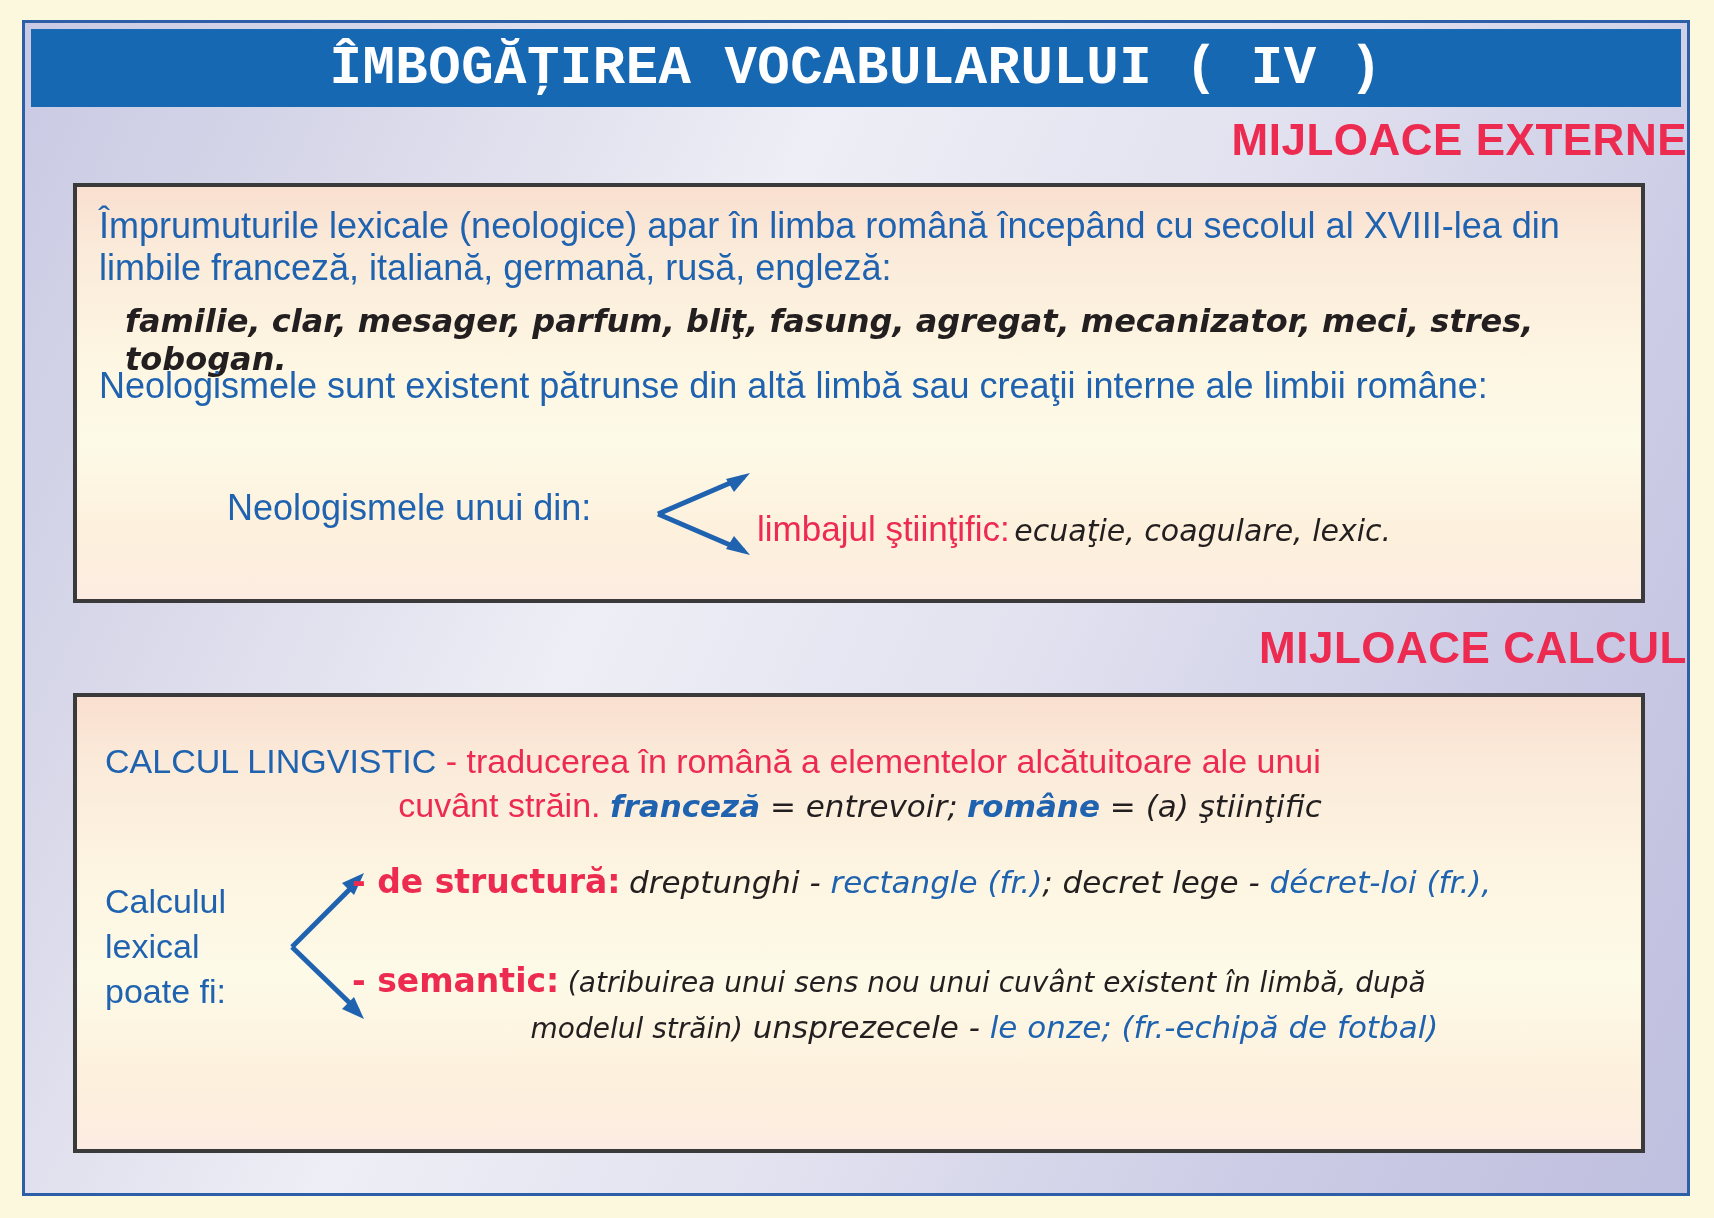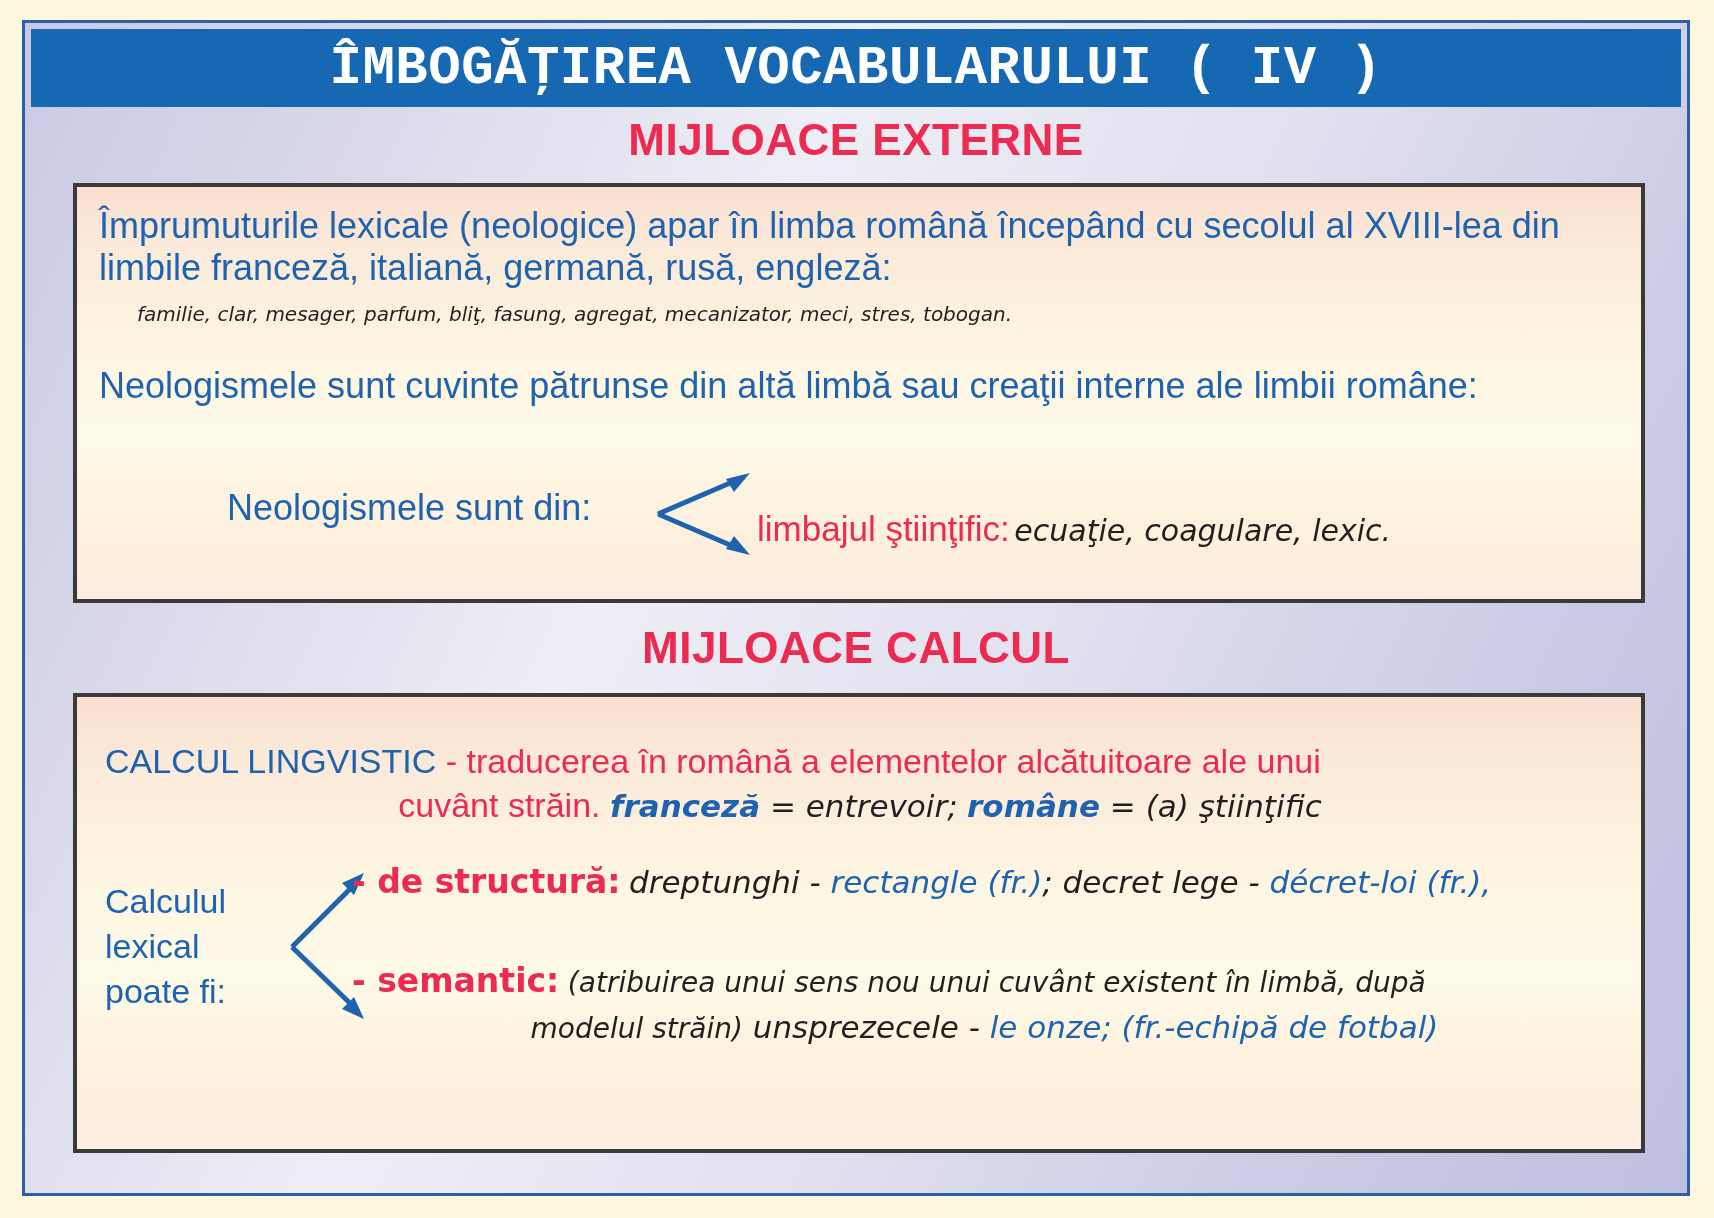--- a/index.html
+++ b/index.html
@@ -27,21 +27,21 @@
     color:#ffffff;
     font-size:54px;
     font-weight:bold;
     letter-spacing:.5px;
     white-space:nowrap;
     font-family:Liberation Mono, monospace;
   }
   
   .section-caption{
     position:absolute;left:0;right:0;
-    text-align:center;
+    text-align:right;
     color:#ed2b50;
     font-weight:bold;
     font-size:44px;
     font-family:"Liberation Sans", sans-serif;
     letter-spacing:.5px;
   }
   #cap-externe{top:92px;}
   #cap-mixte{top:600px;}
   
   .box{
@@ -65,22 +65,22 @@
     font-family:"Liberation Sans", sans-serif;
   }
   .hand{
     font-family:"DejaVu Sans", sans-serif;
     font-style:italic;
     font-size:31px;
   }
   
   #p1{left:22px;top:18px;width:1520px;}
   #ex1{
-    position:absolute;left:60px;top:115px;width:1500px;
-    color:#231f20;font-size:20px;
+    position:absolute;left:48px;top:115px;width:1500px;
+    color:#231f20;font-size:32px;font-weight:bold;
   }
   #p2{left:22px;top:178px;width:1520px;}
   #neo-label{
     position:absolute;left:150px;top:300px;
     color:#1f63b0;font-size:36px;
   }
   #arrow-svg-1{position:absolute;left:575px;top:272px;}
   #tehnic{
     position:absolute;left:680px;top:272px;white-space:nowrap;
   }
@@ -133,23 +133,23 @@
   </div>
 
   <div class="section-caption" id="cap-externe">MIJLOACE EXTERNE</div>
 
   <div class="box" id="box-externe">
 
     <div class="para" id="p1">Împrumuturile lexicale (neologice) apar în limba română începând cu secolul al XVIII-lea din limbile franceză, italiană, germană, rusă, engleză:</div>
 
     <div class="hand" id="ex1">familie, clar, mesager, parfum, bliţ, fasung, agregat, mecanizator, meci, stres, tobogan.</div>
 
-    <div class="para" id="p2">Neologismele sunt cuvinte pătrunse din altă limbă sau creaţii interne ale limbii române:</div>
-
-    <div id="neo-label">Neologismele sunt din:</div>
+    <div class="para" id="p2">Neologismele sunt existent pătrunse din altă limbă sau creaţii interne ale limbii române:</div>
+
+    <div id="neo-label">Neologismele unui din:</div>
 
     <svg id="arrow-svg-1" width="110" height="110" viewBox="0 0 110 110">
       <path d="M6 55 L92 18" stroke="#1f63b0" stroke-width="5" fill="none"></path>
       <path d="M6 55 L92 92" stroke="#1f63b0" stroke-width="5" fill="none"></path>
       <path d="M98 14 L74 20 L82 33 Z" fill="#1f63b0"></path>
       <path d="M98 96 L74 90 L82 77 Z" fill="#1f63b0"></path>
     </svg>
 
 
     <div id="stiintific">

